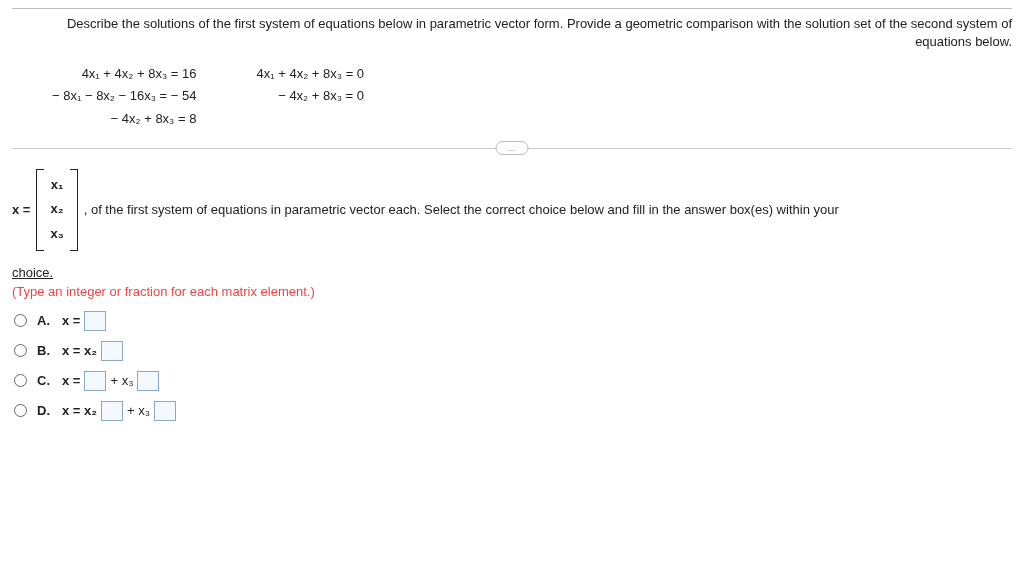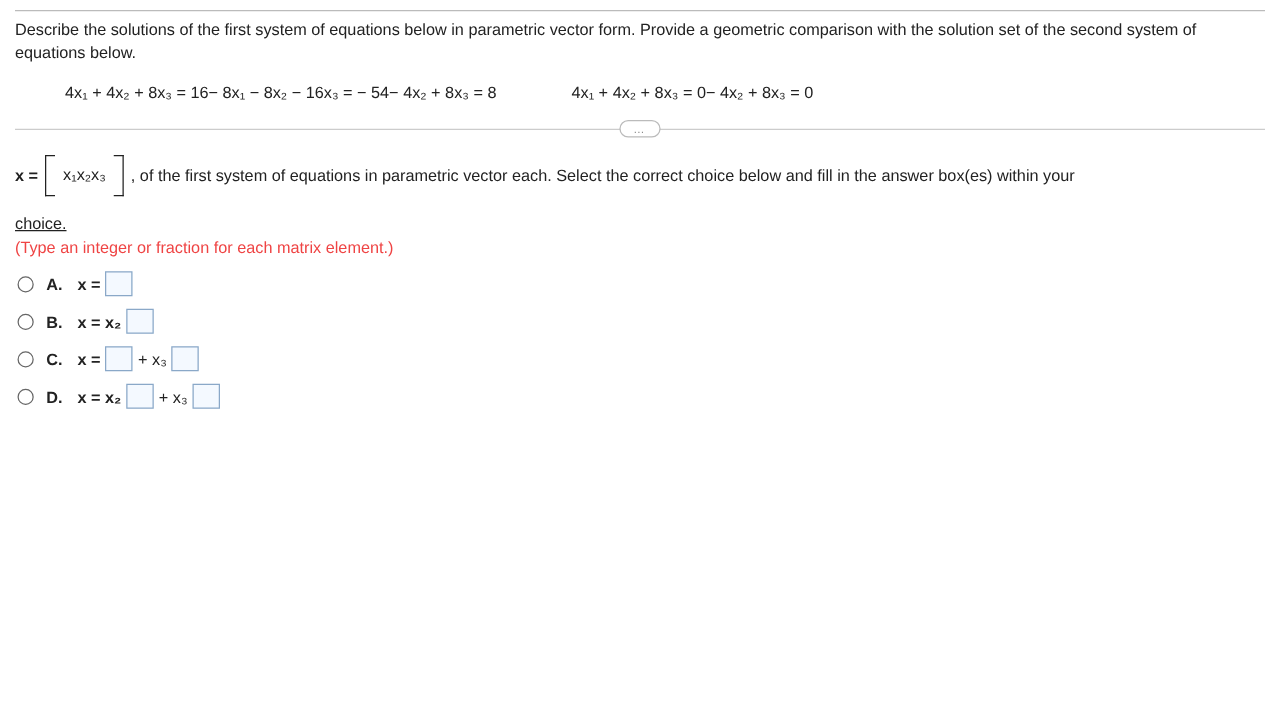--- a/index.html
+++ b/index.html
@@ -1,28 +1,28 @@
 <!DOCTYPE html>
 <html><head>
   <meta charset="utf-8">
   <style>
     * { box-sizing: border-box; margin: 0; padding: 0; }
     body { font-family: Arial, sans-serif; font-size: 13px; color: #222; padding: 8px 12px; background: #fff; }
-    .question-header { border-top: 1px solid #bbb; padding-top: 6px; margin-bottom: 12px; line-height: 1.4; }
+    .question-header { border-top: 1px solid #bbb; padding-top: 6px; margin-bottom: 12px; line-height: 1.4; text-align: right; }
     .systems { display: flex; gap: 60px; margin-left: 40px; margin-bottom: 18px; }
-    .system { display: flex; flex-direction: row; align-items: flex-end; line-height: 1.7; }
+    .system { display: flex; flex-direction: column; align-items: flex-end; line-height: 1.7; }
     .eq { white-space: nowrap; font-family: Arial, sans-serif; }
     .divider { position: relative; border-top: 1px solid #ccc; margin: 10px 0 20px 0; }
     .divider-badge { position: absolute; left: 50%; top: -8px; transform: translateX(-50%); background: #fff; border: 1px solid #bbb; border-radius: 10px; padding: 1px 10px; font-size: 9px; letter-spacing: 2px; color: #888; }
     .describe-row { display: flex; align-items: center; flex-wrap: wrap; gap: 6px; line-height: 1.5; margin-bottom: 14px; }
     .bracket-vec { display: inline-flex; align-items: stretch; }
     .bracket-l, .bracket-r { width: 8px; border: 1px solid #222; }
     .bracket-l { border-right: none; }
     .bracket-r { border-left: none; }
-    .vec-cells { display: flex; flex-direction: row; padding: 4px 6px; }
+    .vec-cells { display: flex; flex-direction: column; padding: 4px 6px; font-weight: bold; }
     .vec-cell { text-align: center; line-height: 1.9; }
     .choice-note { margin-bottom: 4px; text-decoration: underline; }
     .hint { color: #ef4444; margin-bottom: 12px; }
     .options { display: flex; flex-direction: column; gap: 10px; margin-left: 2px; }
     .option { display: flex; align-items: center; gap: 10px; }
     .radio { width: 13px; height: 13px; border: 1px solid #666; border-radius: 50%; flex-shrink: 0; }
     .opt-label { font-weight: bold; margin-right: 2px; }
     .opt-math { display: inline-flex; align-items: center; gap: 4px; }
     .answer-box { display: inline-block; width: 22px; height: 20px; border: 1px solid #8aa8c8; background: #f4f9ff; vertical-align: middle; }
   </style>

